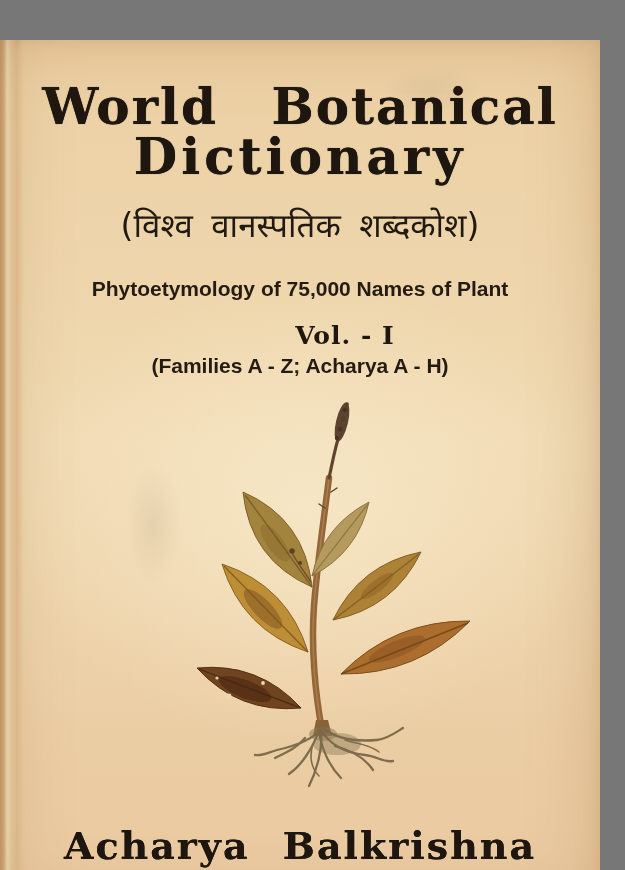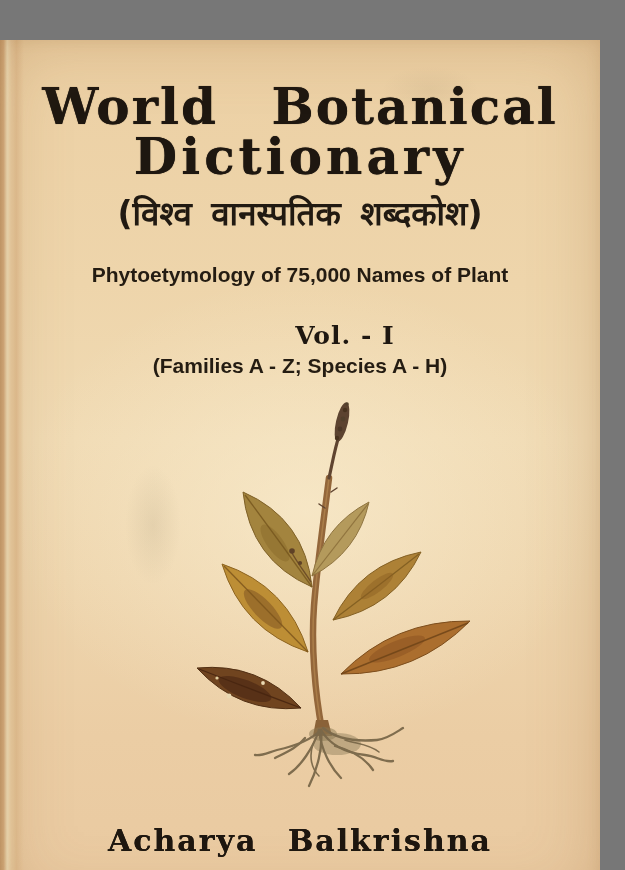--- a/index.html
+++ b/index.html
@@ -40,63 +40,63 @@
   .txt{position:absolute;left:0;width:100%;text-align:center;color:#1e1710;}
   .title-line{
     top:0;
     font-family:"DejaVu Serif", serif;font-weight:700;
     font-size:50px;line-height:1;letter-spacing:2px;word-spacing:34px;
     text-shadow:0 0 0.7px #1e1710;
   }
   .title-1{top:42px;}
   .title-2{top:92px;letter-spacing:4px;}
   .hindi-title{
-    top:154px;
-    font-family:"DejaVu Sans", sans-serif;font-weight:700;
+    top:166px;
+    font-family:"DejaVu Sans", sans-serif;font-weight:400;
     font-size:33px;line-height:1.2;color:#211a12;word-spacing:8px;
   }
   .subtitle{
     font-family:"Liberation Sans", sans-serif;font-weight:700;
     font-size:21px;line-height:1.22;color:#241c12;
   }
-  .subtitle-1{top:222px;}
+  .subtitle-1{top:236px;}
   .subtitle-2{top:246px;}
   .volume-label{
     top:281px;
     font-family:"DejaVu Serif", serif;font-weight:700;
     font-size:25px;color:#1e1710;letter-spacing:1px;padding-left:45px;
   }
   .scope-label{
     top:314px;
     font-family:"Liberation Sans", sans-serif;font-weight:700;
     font-size:21px;color:#241c12;
   }
   .author-name{
     top:783px;
     font-family:"DejaVu Serif", serif;font-weight:700;
-    font-size:30px;letter-spacing:2px;word-spacing:18px;
+    font-size:38px;letter-spacing:2px;word-spacing:18px;
     text-shadow:0 0 0.6px #1e1710;
   }
   .plant-wrap{position:absolute;left:125px;top:338px;width:380px;height:430px;}
 </style>
 </head>
 <body>
 
 <div class="book-cover">
 
   <div class="spine-edge"></div>
   <div class="smudge s1"></div>
   <div class="smudge s2"></div>
 
   <div class="txt title-line title-1">World Botanical</div>
   <div class="txt title-line title-2">Dictionary</div>
   <div class="txt hindi-title">(विश्व वानस्पतिक शब्दकोश)</div>
   <div class="txt subtitle subtitle-1">Phytoetymology of 75,000 Names of Plant</div>
   <div class="txt volume-label">Vol. - I</div>
-  <div class="txt scope-label">(Families A - Z; Species A - H)</div>
+  <div class="txt scope-label">(Families A - Z; Acharya A - H)</div>
 
   <div class="plant-wrap">
     <svg viewBox="0 0 380 430" width="380" height="430" xmlns="http://www.w3.org/2000/svg">
 
       <path d="M 197 352 C 190 315 186 268 189 228 C 192 188 198 148 204 100" fill="none" stroke="#93663a" stroke-width="6.5" stroke-linecap="round"></path>
       <path d="M 197 352 C 190 315 186 268 189 228 C 192 188 198 148 204 100" fill="none" stroke="#b98c54" stroke-width="1.6" stroke-linecap="round" opacity="0.6"></path>
 
       <path d="M 204 100 C 208 82 210 70 214 58" fill="none" stroke="#5f4430" stroke-width="3.2" stroke-linecap="round"></path>
       <path d="M 200 130 l -6 -4 M 206 114 l 6 -4" stroke="#5f4430" stroke-width="1.5" stroke-linecap="round"></path>
 

